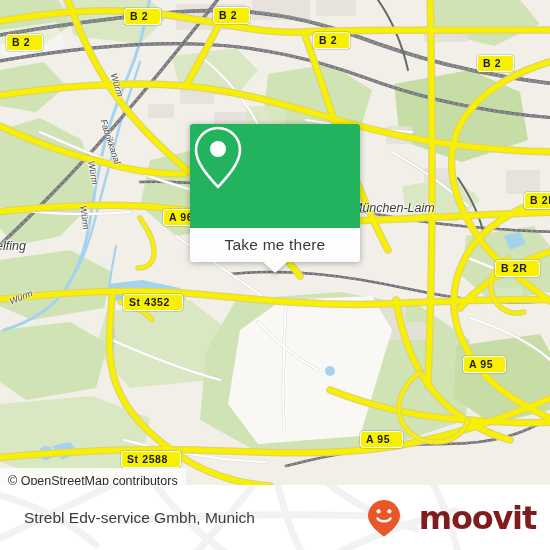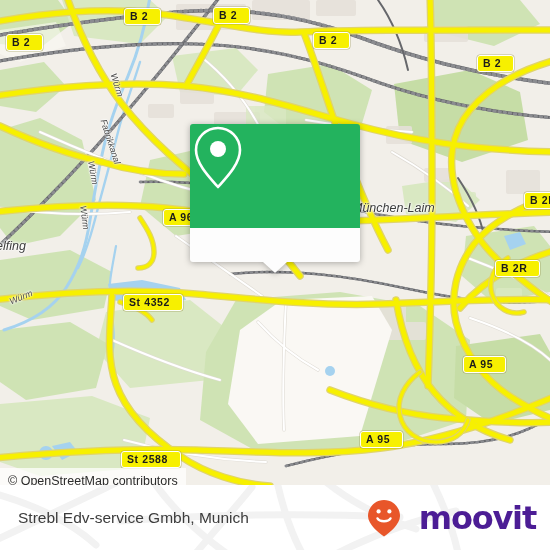--- a/index.html
+++ b/index.html
@@ -92,31 +92,31 @@
     border-top:11px solid #fdfdfd;
   }
 
   
   .footer{
     position:absolute;left:0;top:485px;width:550px;height:65px;
     background:#ffffff;overflow:hidden;
   }
   .footer .wm{position:absolute;left:0;top:0;opacity:1;}
   .footer-title{
-    position:absolute;left:18px;top:50%;transform:translateY(-50%);
+    position:absolute;left:24px;top:50%;transform:translateY(-50%);
     color:#3c3c3c;font-size:15.5px;white-space:nowrap;
     font-family:"Liberation Sans", sans-serif;
     text-align:center;
   }
   .brand{
     position:absolute;right:14px;top:50%;transform:translateY(-50%);
     display:flex;align-items:center;gap:2px;
   }
   .brand-text{
-    color:#4c1d95;font-size:32px;font-weight:bold;letter-spacing:-1.2px;
+    color:#7f1d1d;font-size:32px;font-weight:bold;letter-spacing:-1.2px;
     line-height:32px;
     font-family:"DejaVu Sans", sans-serif;
     margin-left:16px;
   }
 </style>
 </head>
 <body>
 
 <div id="app">
 
@@ -336,20 +336,21 @@
     <div class="attrib">© OpenStreetMap contributors</div>
 
     <div class="card">
       <div class="card-top">
         <svg width="56" height="68" viewBox="0 0 56 68">
           <path d="M28 4 C15.8 4 6 13.8 6 26 C6 40 20 54 28 63 C36 54 50 40 50 26 C50 13.8 40.2 4 28 4 Z" fill="none" stroke="#ffffff" stroke-width="2.6" stroke-linejoin="round"></path>
           <circle cx="28" cy="25" r="8" fill="#ffffff"></circle>
         </svg>
       </div>
       <div class="card-bottom">
+        <span class="cta">Take me there</span>
         <span class="tail"></span>
       </div>
     </div>
   </div>
 
   <div class="footer">
     <svg class="wm" width="550" height="65" viewBox="0 0 550 65">
       <g fill="none" stroke="#f2f2f2" stroke-width="7" stroke-linecap="round">
         <path d="M-10,58 C40,34 88,12 128,-8"></path>
         <path d="M150,-8 C168,18 192,44 226,68"></path>

